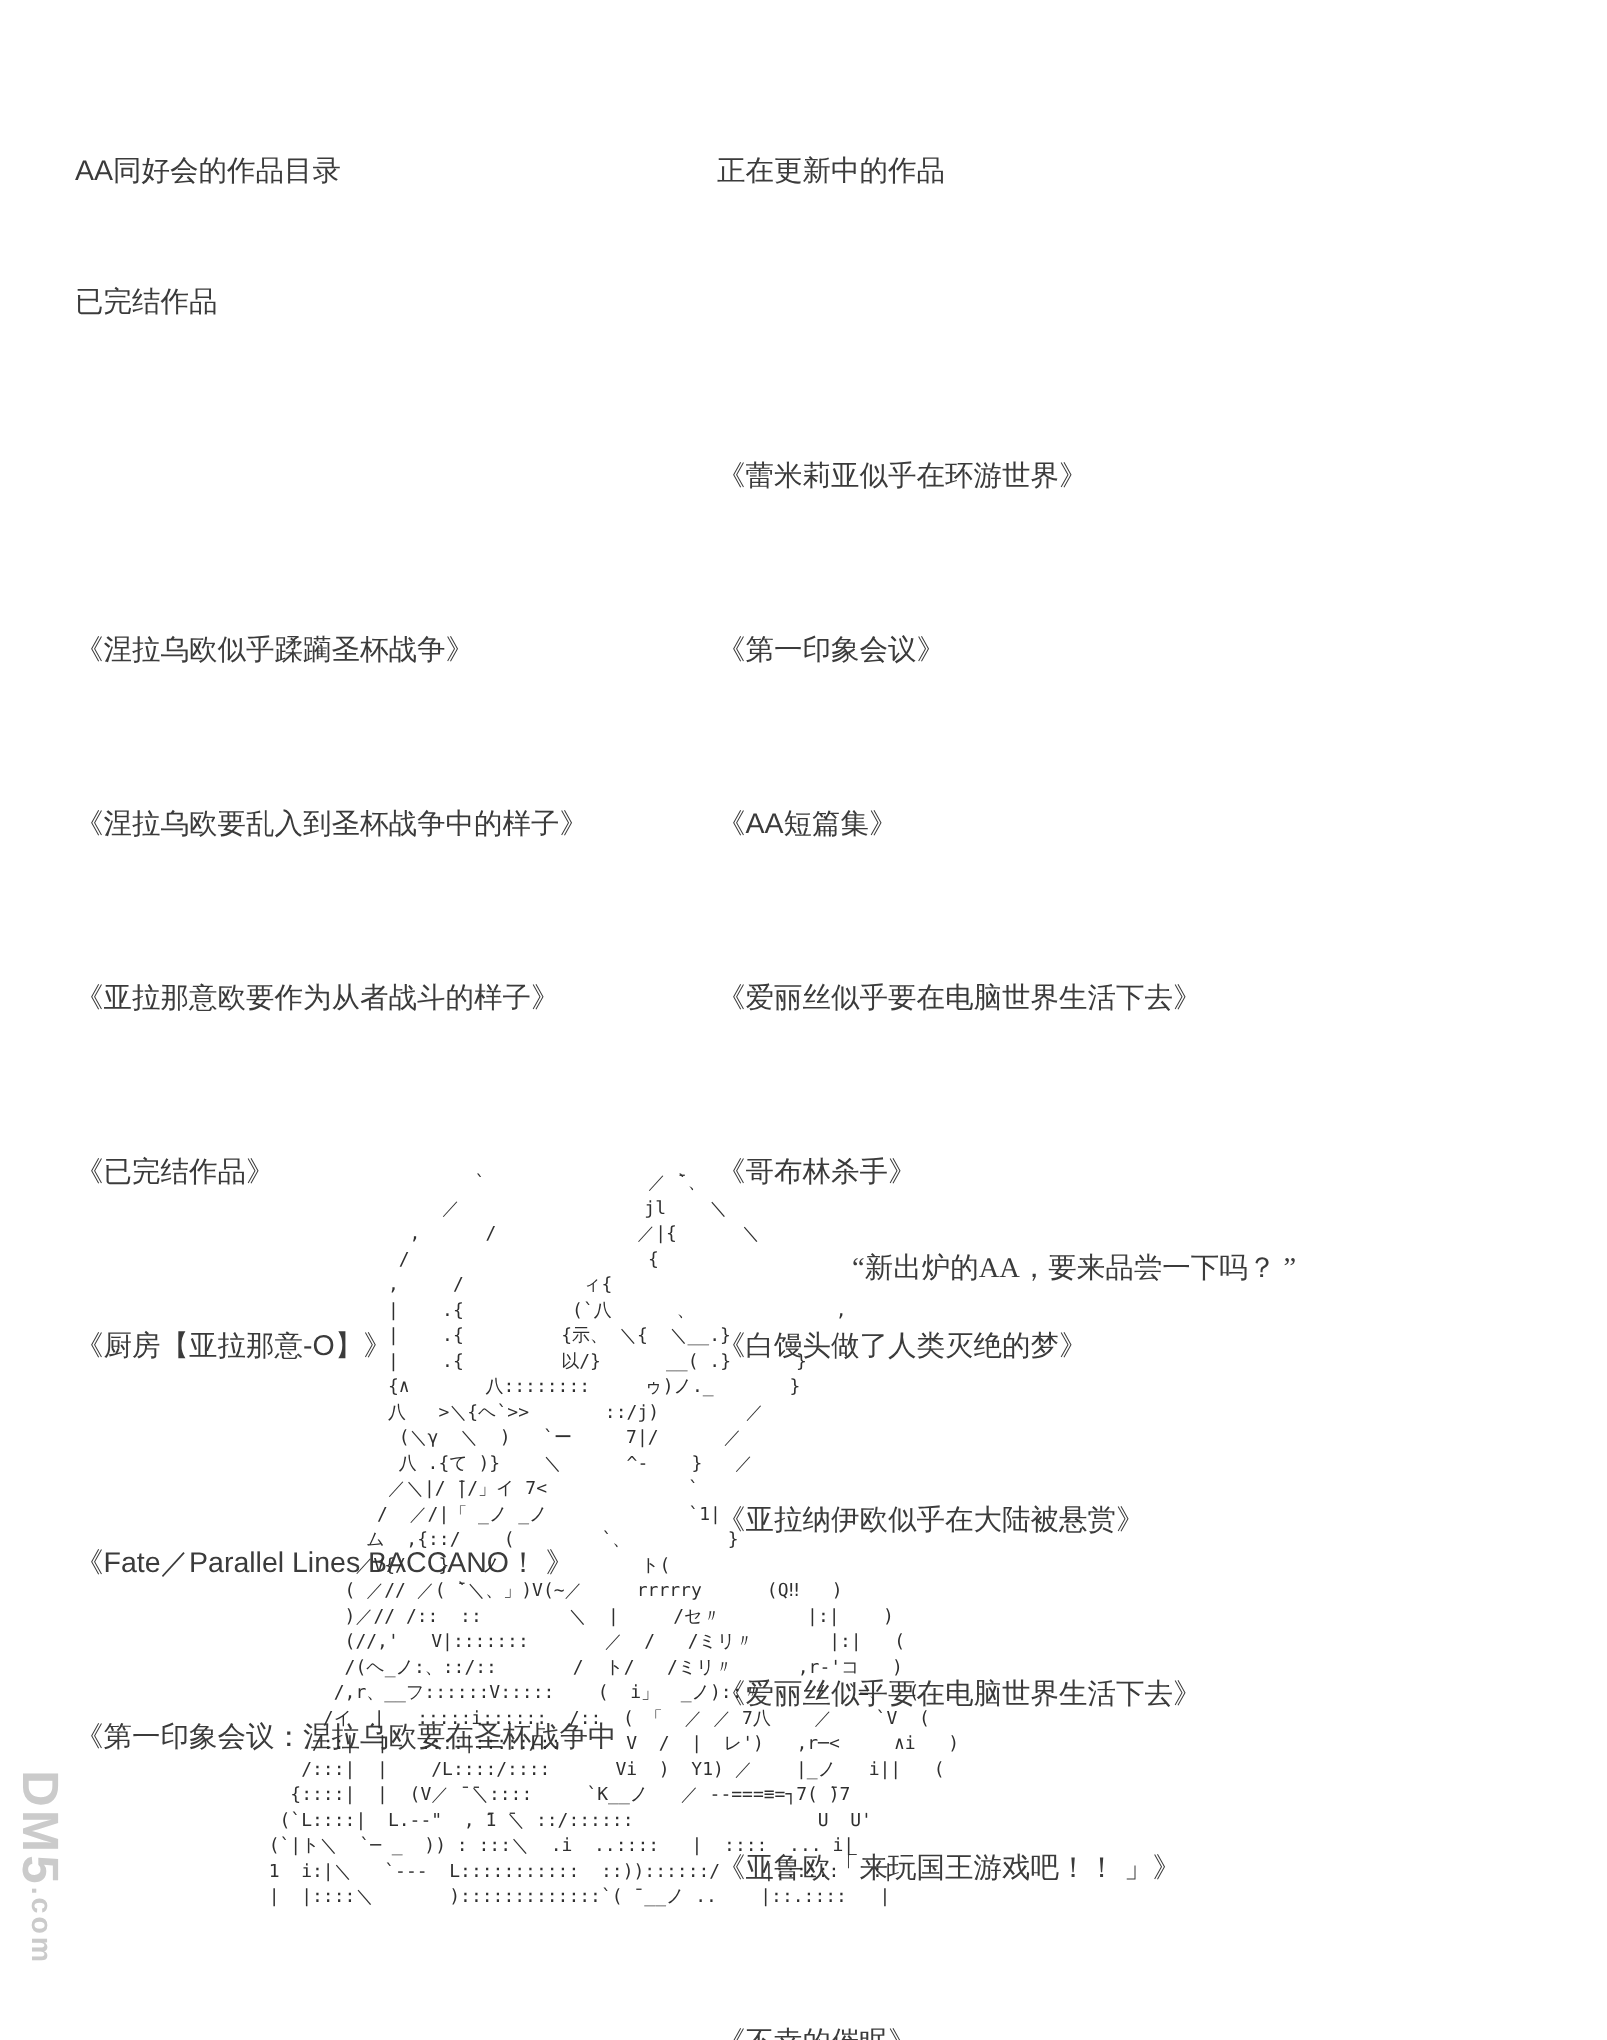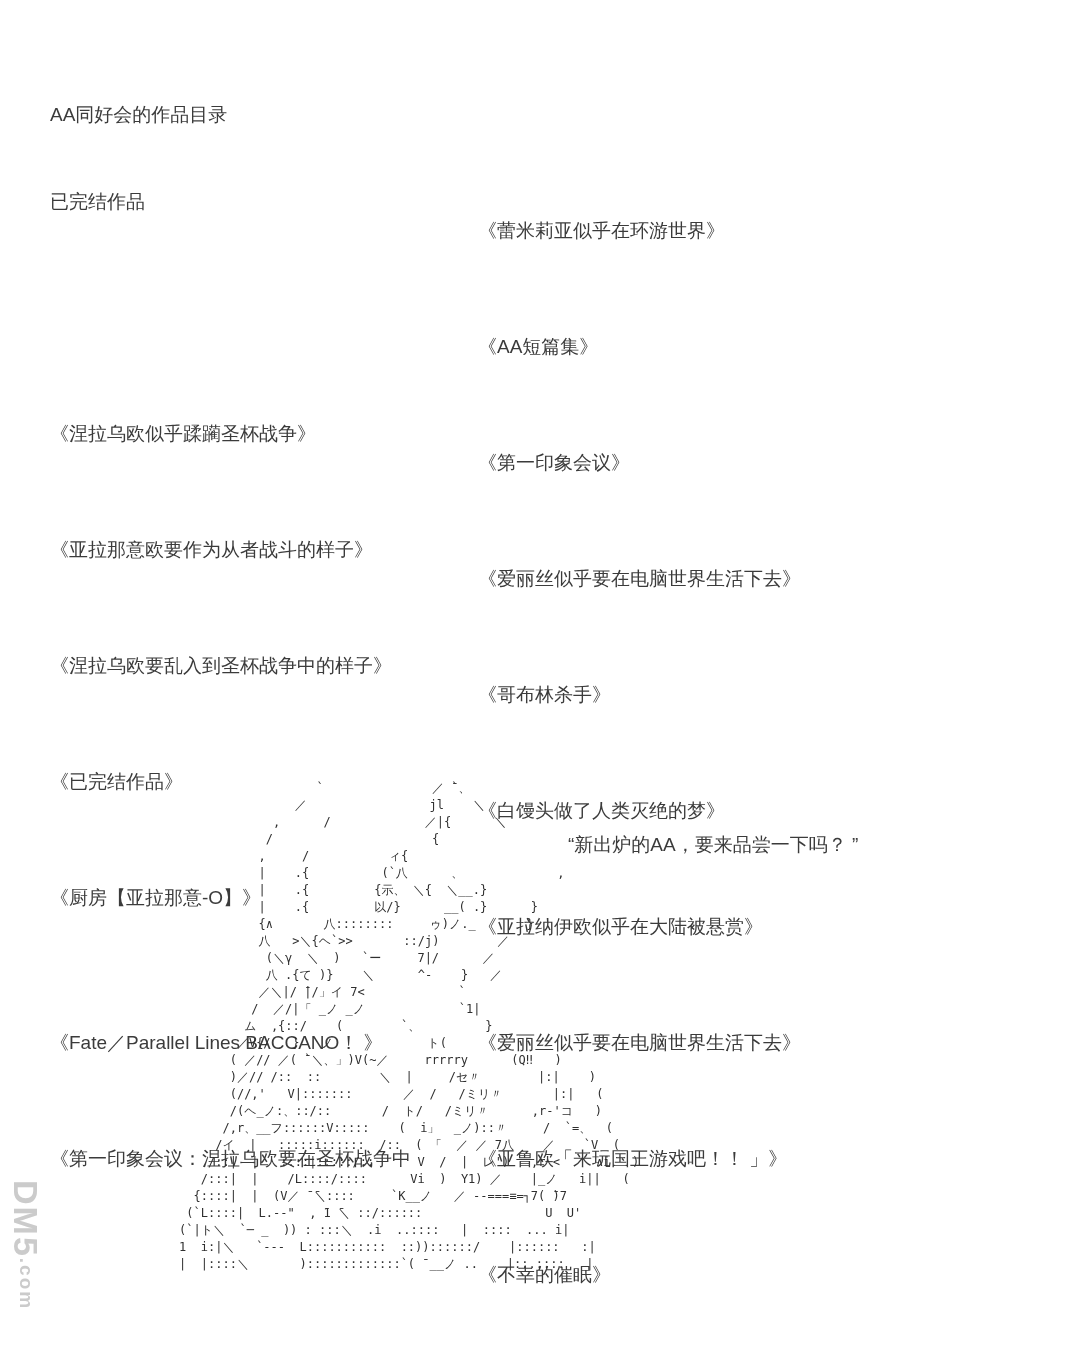--- a/index.html
+++ b/index.html
@@ -22,20 +22,21 @@
   .col-left  { left: 50px;  width: 425px; }
   .col-right { left: 478px; width: 590px; }
   .col .line { white-space: pre; }
   .aa-quote {
     position: absolute;
     left: 568px;
     top: 832px;
     font-size: 19px;
     color: #3b3b3b;
     white-space: pre;
+    font-family: Liberation Serif, serif;
   }
   .ascii-art {
     position: absolute;
     left: 143px;
     top: 780px;
     margin: 0;
     font-family: "DejaVu Sans Mono", "Liberation Mono", monospace;
     font-size: 12px;
     line-height: 17px;
     color: #2f2f2f;
@@ -61,23 +62,23 @@
 
   <div class="col col-left">
     <div class="line">AA同好会的作品目录</div>
     <div class="line">已完结作品</div>
     <div>
       
     
       
         <div class="line">《涅拉乌欧似乎蹂躏圣杯战争》</div>
       
+        <div class="line">《涅拉乌欧要乱入到圣杯战争中的样子》</div>
+      
         <div class="line">《亚拉那意欧要作为从者战斗的样子》</div>
-      
-        <div class="line">《涅拉乌欧要乱入到圣杯战争中的样子》</div>
       
         <div class="line">《已完结作品》</div>
       
         <div class="line">《厨房【亚拉那意-O】》</div>
       
       
         <div class="line">《Fate／Parallel Lines BACCANO！ 》</div>
       
         <div class="line">《第一印象会议：涅拉乌欧要在圣杯战争中</div>
       
@@ -88,28 +89,29 @@
         
       
         
       
         
       </div>
     
   </div>
 
   <div class="col col-right">
+    <div class="line">正在更新中的作品</div>
     <div>
       
     
         <div class="line">《蕾米莉亚似乎在环游世界》</div>
       
+        <div class="line">《第一印象会议》</div>
+      
         <div class="line">《AA短篇集》</div>
-      
-        <div class="line">《第一印象会议》</div>
       
         <div class="line">《爱丽丝似乎要在电脑世界生活下去》</div>
       
         <div class="line">《哥布林杀手》</div>
       
         <div class="line">《白馒头做了人类灭绝的梦》</div>
       
         <div class="line">《亚拉纳伊欧似乎在大陆被悬赏》</div>
       
         <div class="line">《爱丽丝似乎要在电脑世界生活下去》</div>

